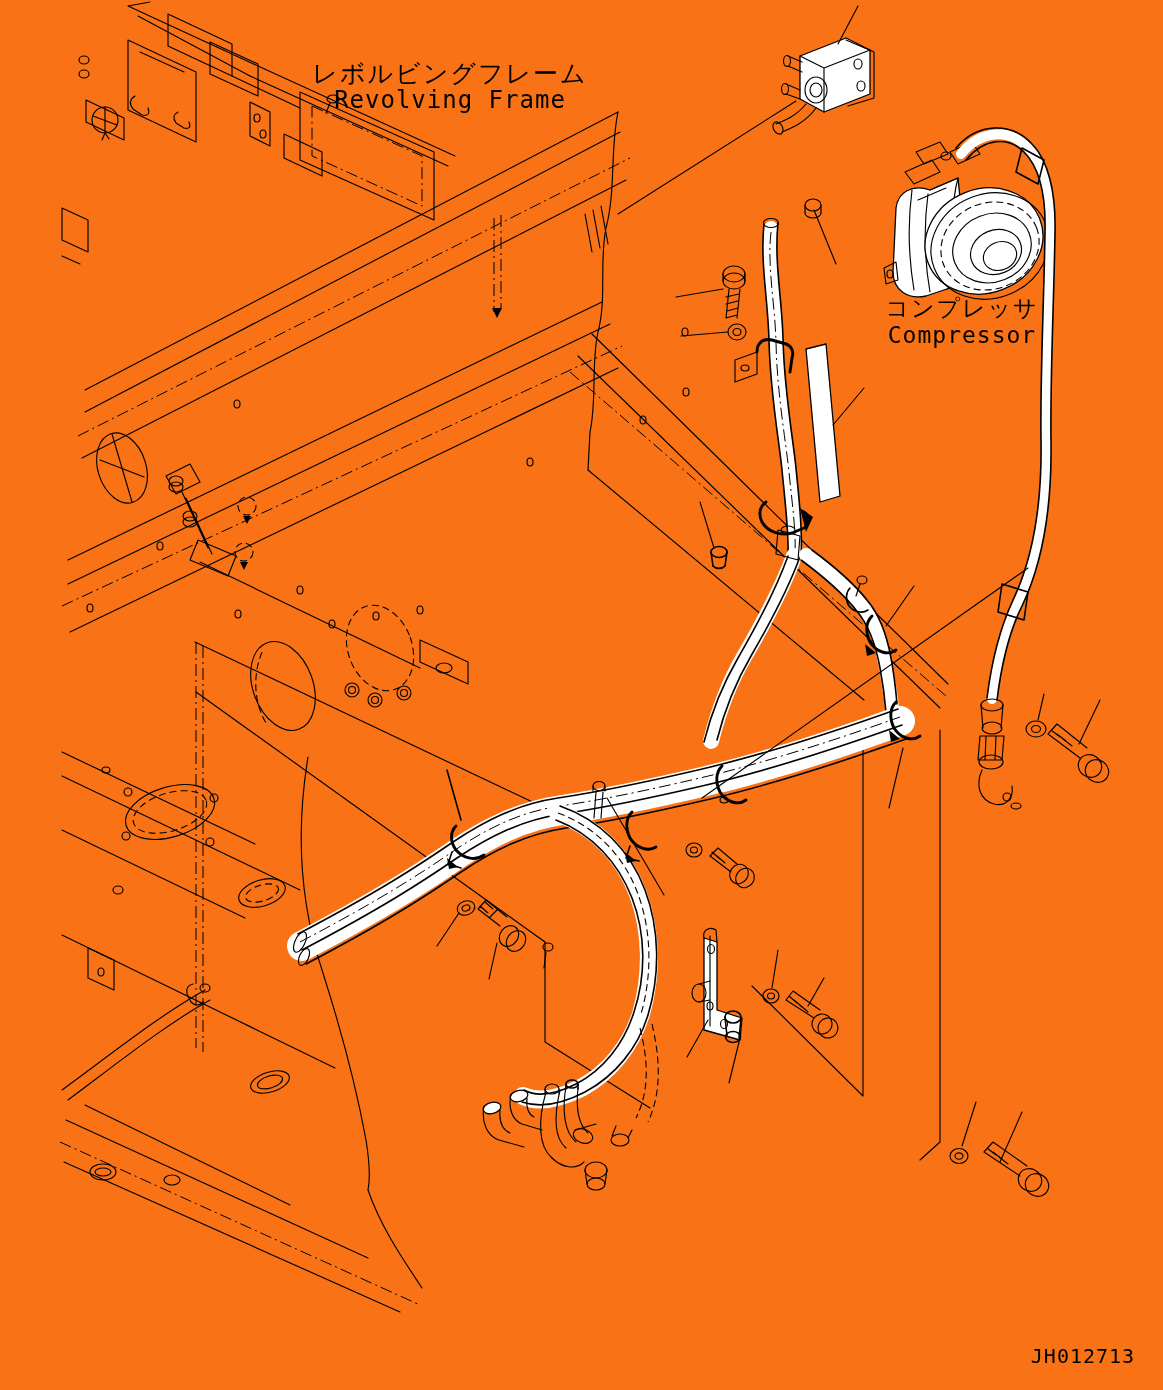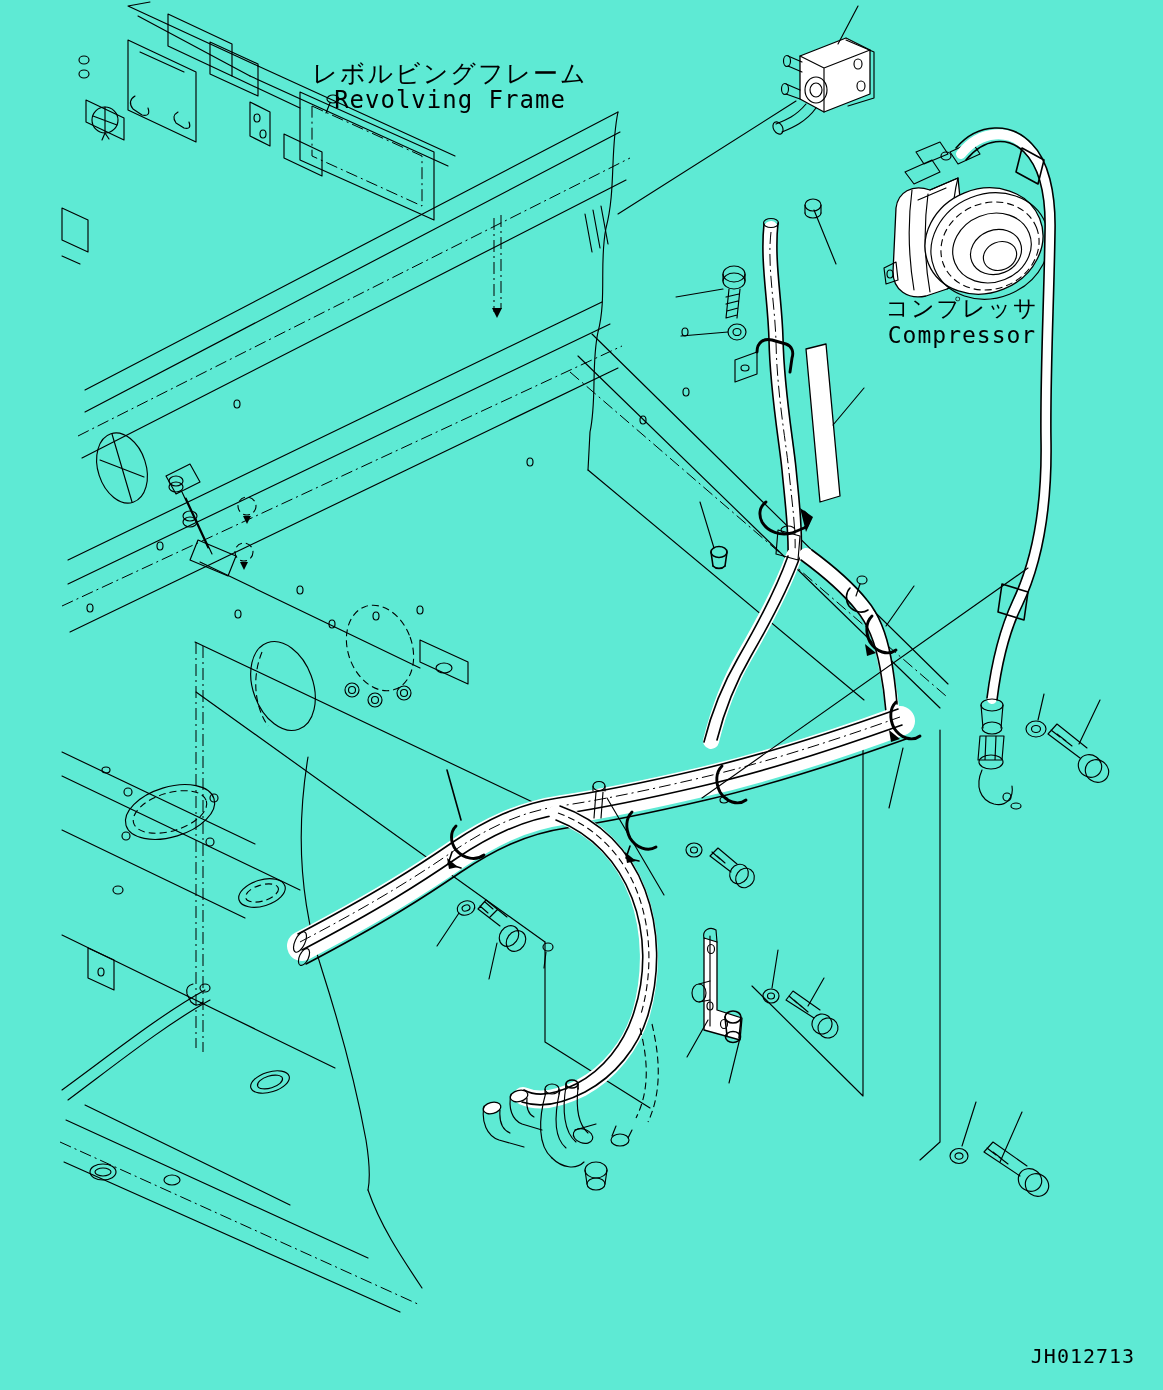--- a/index.html
+++ b/index.html
@@ -1,16 +1,16 @@
 <!DOCTYPE html>
 <html><head>
 <meta charset="utf-8">
 <style>
   html,body{margin:0;padding:0;background:#fff;}
-  .sheet{position:relative;width:1163px;height:1390px;background:#5eead4;overflow:hidden;
+  .sheet{position:relative;width:1163px;height:1390px;background:#f97316;overflow:hidden;
          font-family:"DejaVu Sans",sans-serif;}
   svg{position:absolute;left:0;top:0;}
   .ln{fill:none;stroke:#000;stroke-width:1.15;stroke-linecap:round;stroke-linejoin:round;}
   .ln2{fill:none;stroke:#000;stroke-width:1.6;stroke-linecap:round;stroke-linejoin:round;}
   .bold{fill:none;stroke:#000;stroke-width:2.9;stroke-linecap:round;stroke-linejoin:round;}
   .dd{fill:none;stroke:#000;stroke-width:1;stroke-dasharray:12 4 2 4;}
   .dsh{fill:none;stroke:#000;stroke-width:1.1;stroke-dasharray:7 4;}
   .er{fill:none;stroke:#fff;stroke-linecap:round;stroke-linejoin:round;}
   .wfill{fill:#fff;stroke:#000;stroke-width:1.3;stroke-linejoin:round;}
   .bfill{fill:#000;stroke:none;}

